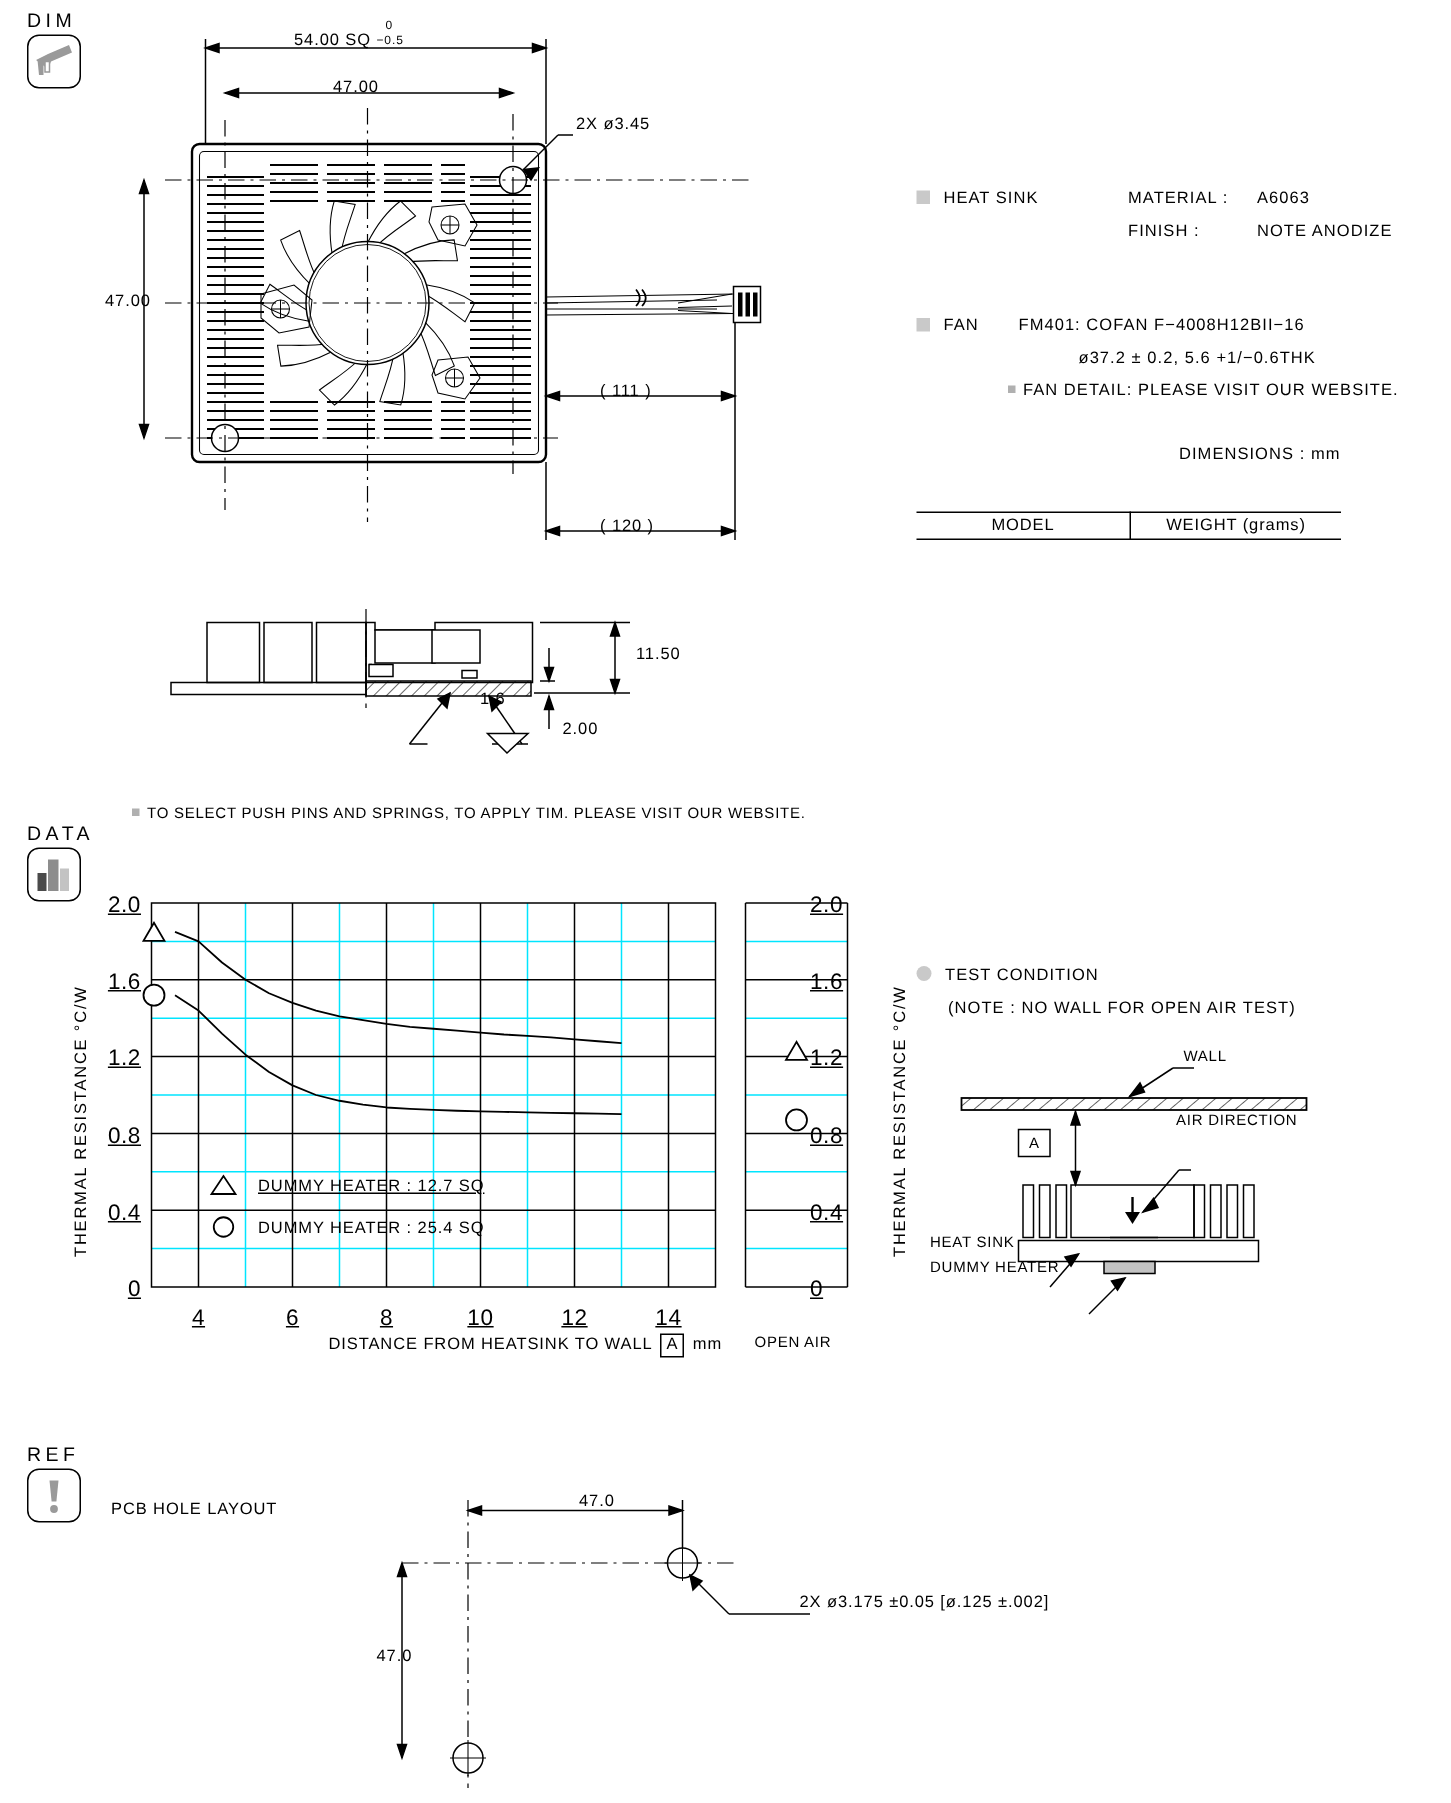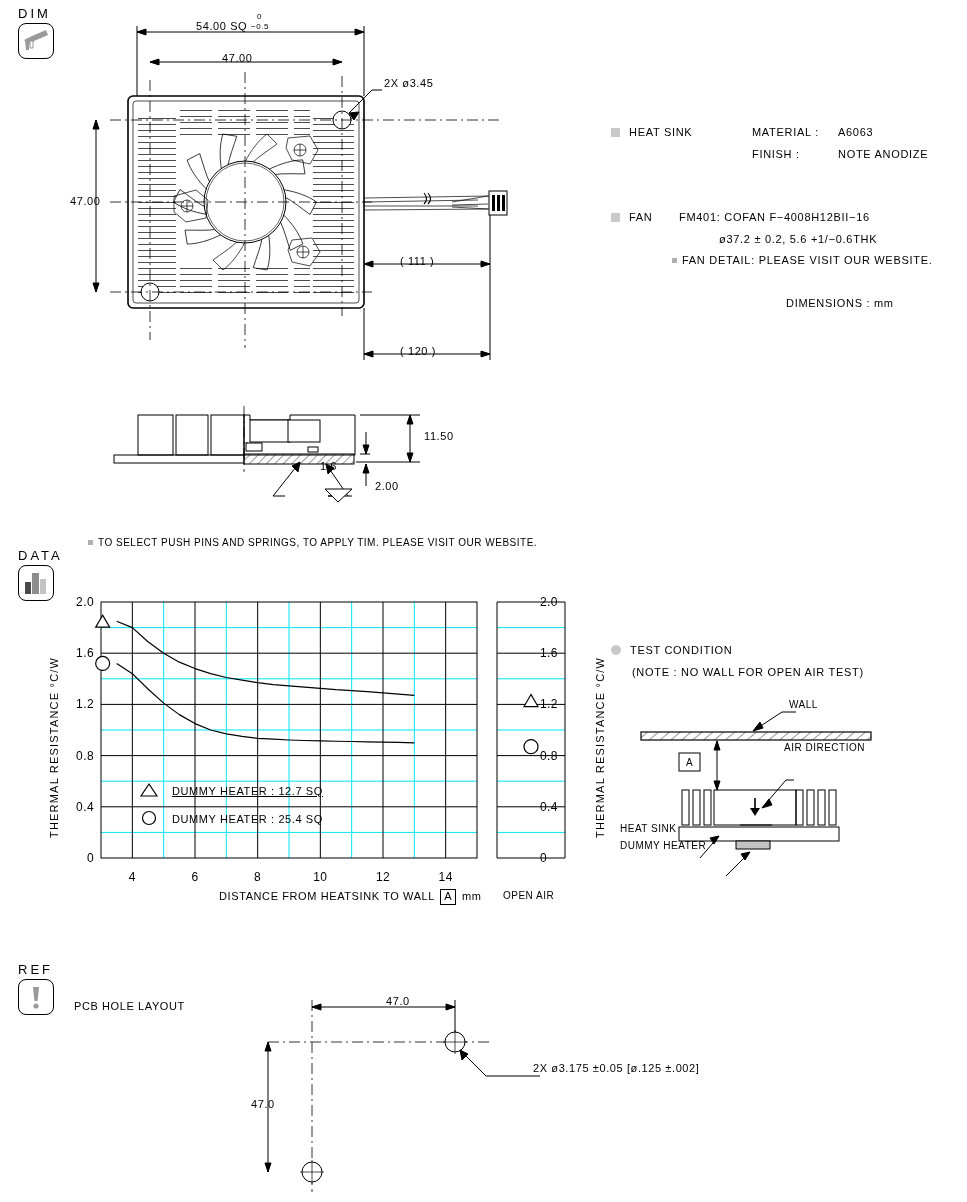--- a/index.html
+++ b/index.html
@@ -42,21 +42,21 @@
   table.model tr.hdr td{border-top:1.3px solid #000;border-bottom:1px solid #000;}
   table.model tr.val td{border-bottom:1.3px solid #000;}
   table.model td.c1{width:142px;border-right:1px solid #000;}
   table.model td.c2{width:140px;}
 
   
   .ylab{
     position:absolute;font-size:11px;letter-spacing:1.2px;white-space:nowrap;
     transform-origin:0 0;
   }
-  .tick{position:absolute;font-size:12px;letter-spacing:0.4px;}
+  .tick{position:absolute;font-size:15px;letter-spacing:0.4px;text-decoration:underline;}
 </style>
 </head>
 <body>
 
 <div class="badge-wrap" style="left:18px;top:6px;">
   <div class="badge-title">DIM</div>
   <div class="badge-box">
     <svg width="34" height="34" viewBox="0 0 34 34">
       <path d="M5 16 L13 12 L27 6 L29 11 L15 17 L13 22 Z" fill="#9a9a9a"></path>
       <path d="M6 16 L10 16 L10 26 L7 26 Z" fill="#9a9a9a"></path>
@@ -381,20 +381,24 @@
 </div>
 <div class="spec-row" style="left:679px;top:211px;">FM401: COFAN F−4008H12BII−16</div>
 <div class="spec-row" style="left:719px;top:233px;">ø37.2 ± 0.2, 5.6 +1/−0.6THK</div>
 <div class="spec-row" style="left:672px;top:254px;">
   <span class="sq-sm"></span><span>FAN DETAIL: PLEASE VISIT OUR WEBSITE.</span>
 </div>
 <div class="spec-row" style="left:786px;top:297px;">DIMENSIONS  :   mm</div>
 
 <table class="model" style="left:611px;top:341px;">
   <tbody>
+      <tr class="hdr">
+    <td class="c1">MODEL</td>
+    <td class="c2">WEIGHT  (grams)</td>
+  </tr>
 </tbody>
   </table>
 
 <div class="badge-wrap" style="left:18px;top:548px;">
   <div class="badge-title">DATA</div>
   <div class="badge-box">
     <svg width="34" height="34" viewBox="0 0 34 34">
       <rect x="6" y="16" width="6" height="12" fill="#4a4a4a"></rect>
       <rect x="13" y="7" width="7" height="21" fill="#8d8d8d"></rect>
       <rect x="21" y="13" width="6" height="15" fill="#c3c3c3"></rect>

